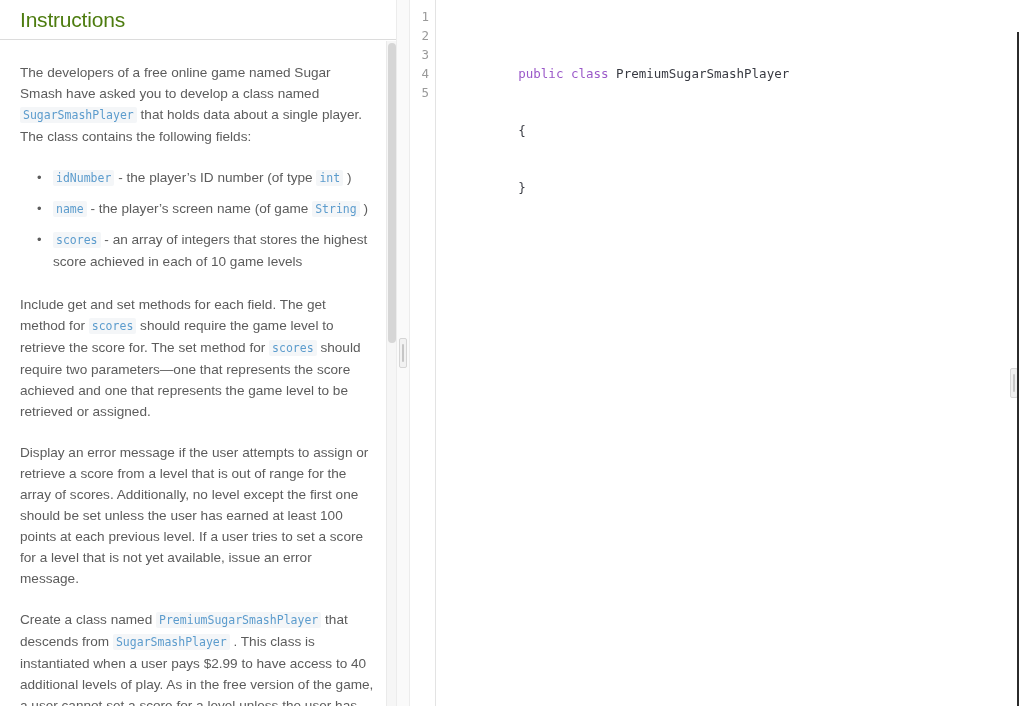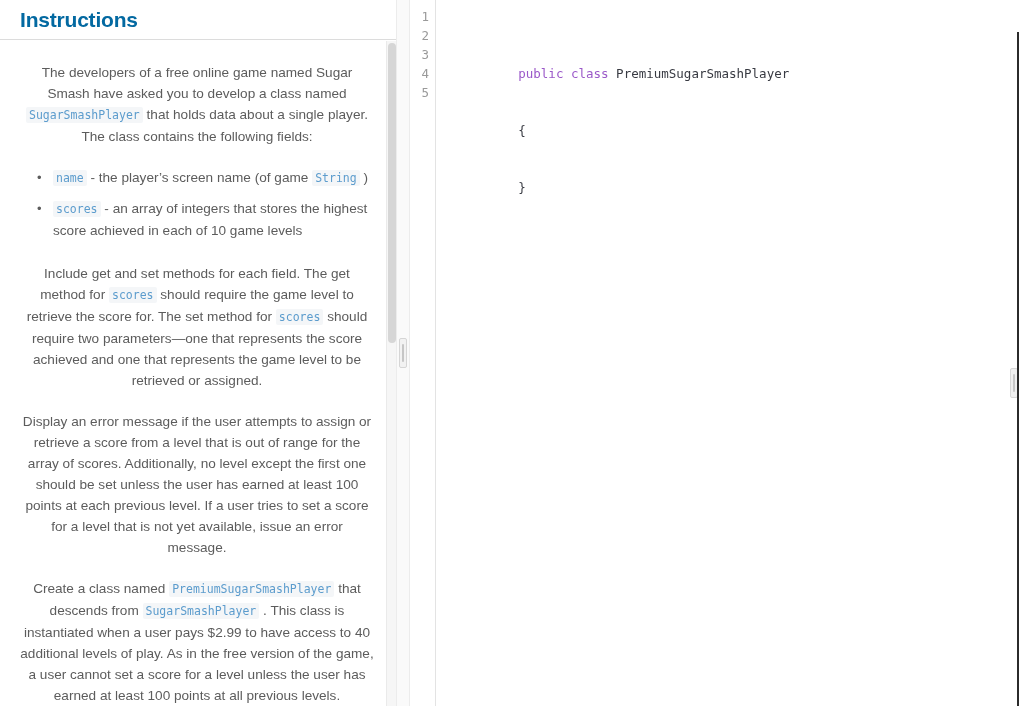--- a/index.html
+++ b/index.html
@@ -33,36 +33,35 @@
     height: 40px;
     flex: 0 0 40px;
     border-bottom: 1px solid #dcdcdc;
     display: flex;
     align-items: center;
     padding-left: 20px;
     background: #ffffff;
   }
   .instructions-title {
     font-size: 21px;
-    font-weight: bold;
-    color: #0369a1;
+    font-weight: normal;
+    color: #4d7c0f;
     letter-spacing: -0.2px;
   }
   .instructions-body {
     flex: 1 1 auto;
     padding: 18px 22px 0 20px;
     overflow: hidden;
     color: #5c5c5c;
     font-size: 13.6px;
     line-height: 21px;
   }
   .instructions-body p {
     margin: 0 0 20px 0;
     color: #5c5c5c;
-    text-align: center;
   }
   .instructions-body p:first-child { margin-top: 4px; }
 
   .instructions-body ul {
     margin: 0 0 22px 0;
     padding-left: 33px;
     list-style: none;
   }
   .instructions-body li {
     position: relative;
@@ -301,20 +300,26 @@
 
     <div class="instructions-body">
 
       <p>
         <span>The developers of a free online game named Sugar Smash have asked you to develop a class named</span>
         <code class="inline">SugarSmashPlayer</code>
         <span>that holds data about a single player. The class contains the following fields:</span>
       </p>
 
       <ul>
+        <li>
+          <code class="inline">idNumber</code>
+          <span>- the player’s ID number (of type</span>
+          <code class="inline">int</code>
+          <span>)</span>
+        </li>
         <li>
           <code class="inline">name</code>
           <span>- the player’s screen name (of game</span>
           <code class="inline">String</code>
           <span>)</span>
         </li>
         <li>
           <code class="inline">scores</code>
           <span>- an array of integers that stores the highest score achieved in each of 10 game levels</span>
         </li>

